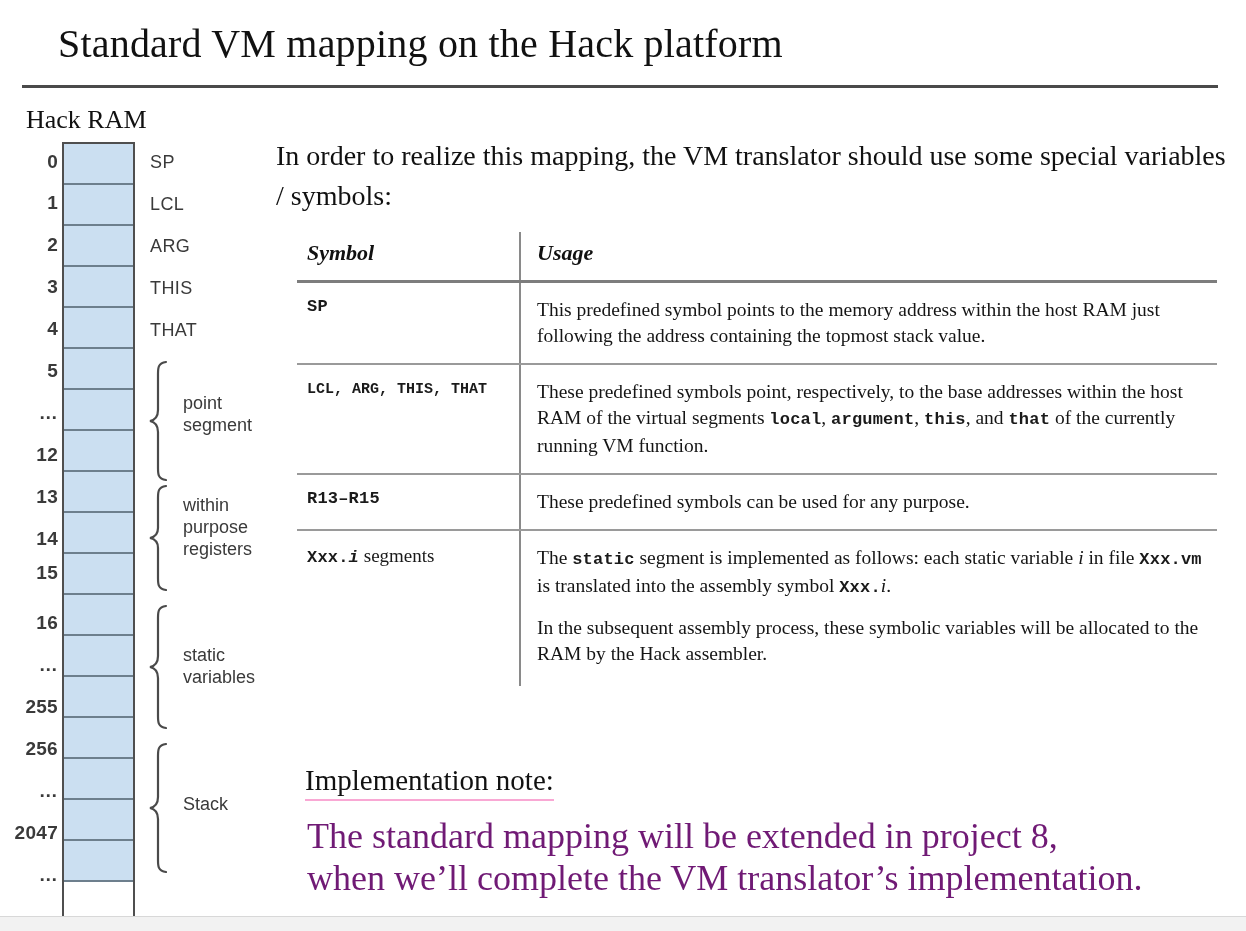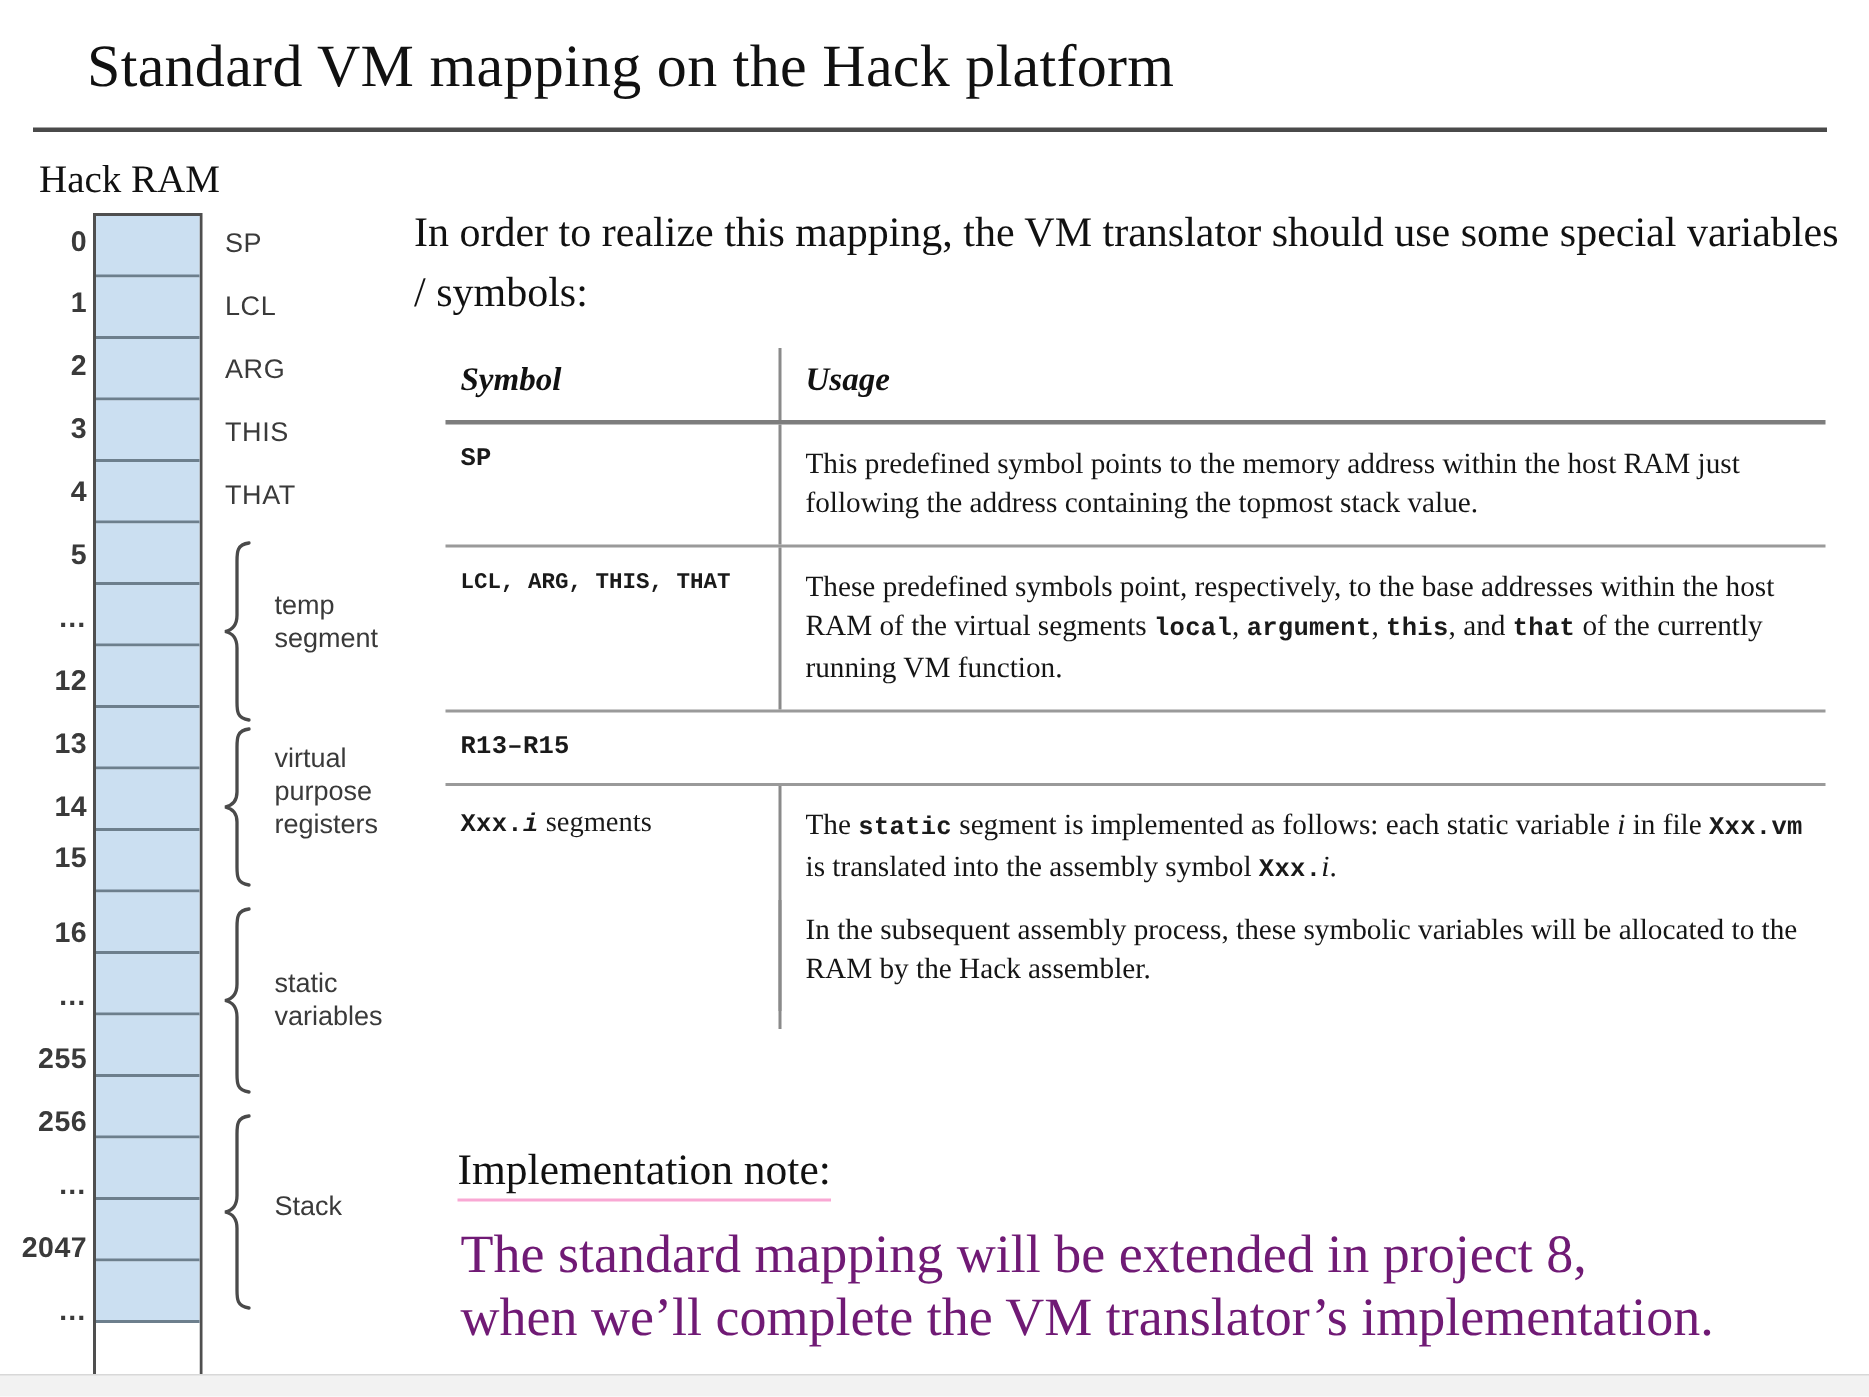--- a/index.html
+++ b/index.html
@@ -253,29 +253,29 @@
 <div class="ram-ptr" style="top:152px">SP</div>
 <div class="ram-ptr" style="top:194px">LCL</div>
 <div class="ram-ptr" style="top:236px">ARG</div>
 <div class="ram-ptr" style="top:278px">THIS</div>
 <div class="ram-ptr" style="top:320px">THAT</div>
 
 <svg class="brace-svg" style="top:360px" width="26" height="122" viewBox="0 0 26 122">
   <path d="M18 2 C10 3 10 8 10 14 L10 50 C10 57 7 60 2 61 C7 62 10 65 10 72 L10 108 C10 114 10 119 18 120" fill="none" stroke="#4a4a4a" stroke-width="2.2" stroke-linecap="round"></path>
 </svg>
 <div class="seg-label" style="top:392px">
-  <div>temp</div>
+  <div>point</div>
   <div>segment</div>
 </div>
 
 <svg class="brace-svg" style="top:484px" width="26" height="108" viewBox="0 0 26 108">
   <path d="M18 2 C10 3 10 8 10 14 L10 44 C10 50 7 53 2 54 C7 55 10 58 10 64 L10 94 C10 100 10 105 18 106" fill="none" stroke="#4a4a4a" stroke-width="2.2" stroke-linecap="round"></path>
 </svg>
 <div class="seg-label" style="top:494px">
-  <div>virtual</div>
+  <div>within</div>
   <div>purpose</div>
   <div>registers</div>
 </div>
 
 <svg class="brace-svg" style="top:604px" width="26" height="126" viewBox="0 0 26 126">
   <path d="M18 2 C10 3 10 8 10 14 L10 52 C10 59 7 62 2 63 C7 64 10 67 10 74 L10 112 C10 118 10 123 18 124" fill="none" stroke="#4a4a4a" stroke-width="2.2" stroke-linecap="round"></path>
 </svg>
 <div class="seg-label" style="top:644px">
   <div>static</div>
   <div>variables</div>
@@ -319,20 +319,23 @@
     <div class="tbl-use">
       <div class="serif-body"><span>These predefined symbols point, respectively, to the base addresses within the host RAM of the virtual segments </span><span class="mono">local</span><span>, </span><span class="mono">argument</span><span>, </span><span class="mono">this</span><span>, and </span><span class="mono">that</span><span> of the currently running VM function.</span></div>
     </div>
   </div>
   <div class="rule-thin"></div>
 
   <div class="tbl-row">
     <div class="tbl-sym">
       <span class="mono">R13–R15</span>
     </div>
+    <div class="tbl-use">
+      <div class="serif-body">These predefined symbols can be used for any purpose.</div>
+    </div>
   </div>
   <div class="rule-thin"></div>
 
   <div class="tbl-row">
     <div class="tbl-sym">
       <span class="mono">Xxx.</span><span class="mono it">i</span><span class="sym-cell-txt"> segments</span>
     </div>
     <div class="tbl-use">
       <div class="serif-body"><span>The </span><span class="mono">static</span><span> segment is implemented as follows: each static variable </span><span class="it">i</span><span> in file </span><span class="mono">Xxx.vm</span><span> is translated into the assembly symbol </span><span class="mono">Xxx.</span><span class="it">i</span><span>.</span></div>
       <div class="serif-body">In the subsequent assembly process, these symbolic variables will be allocated to the RAM by the Hack assembler.</div>

